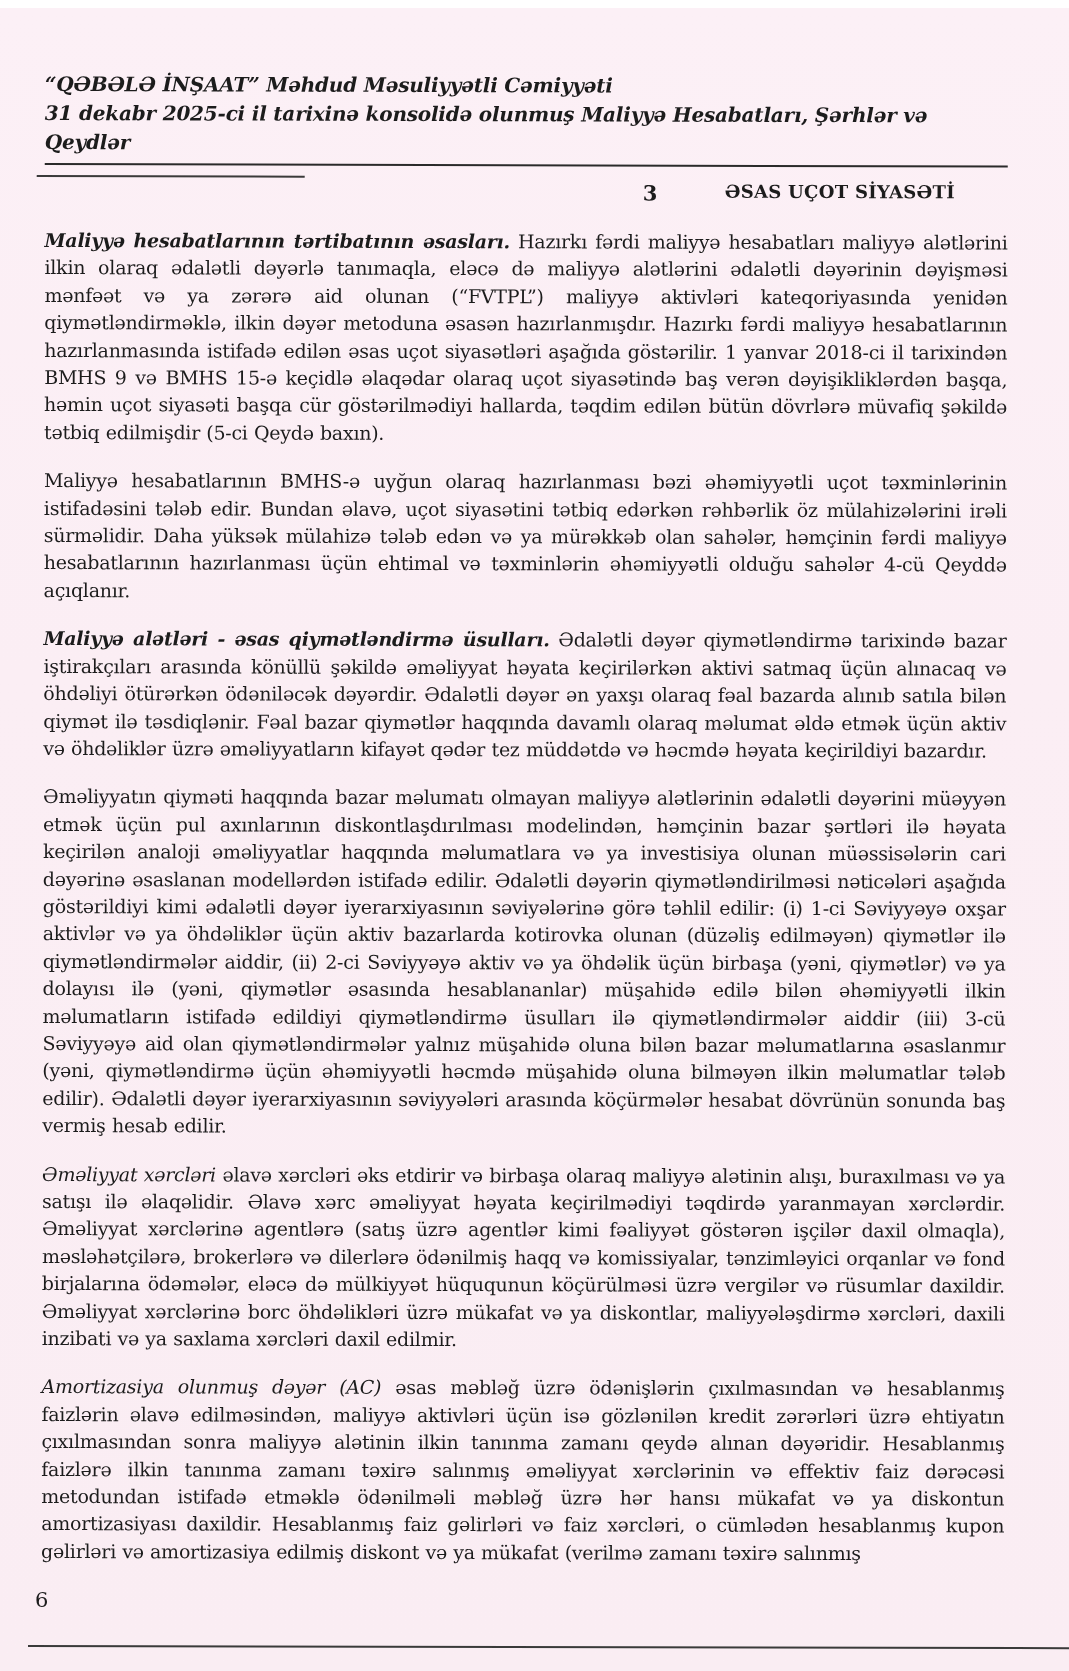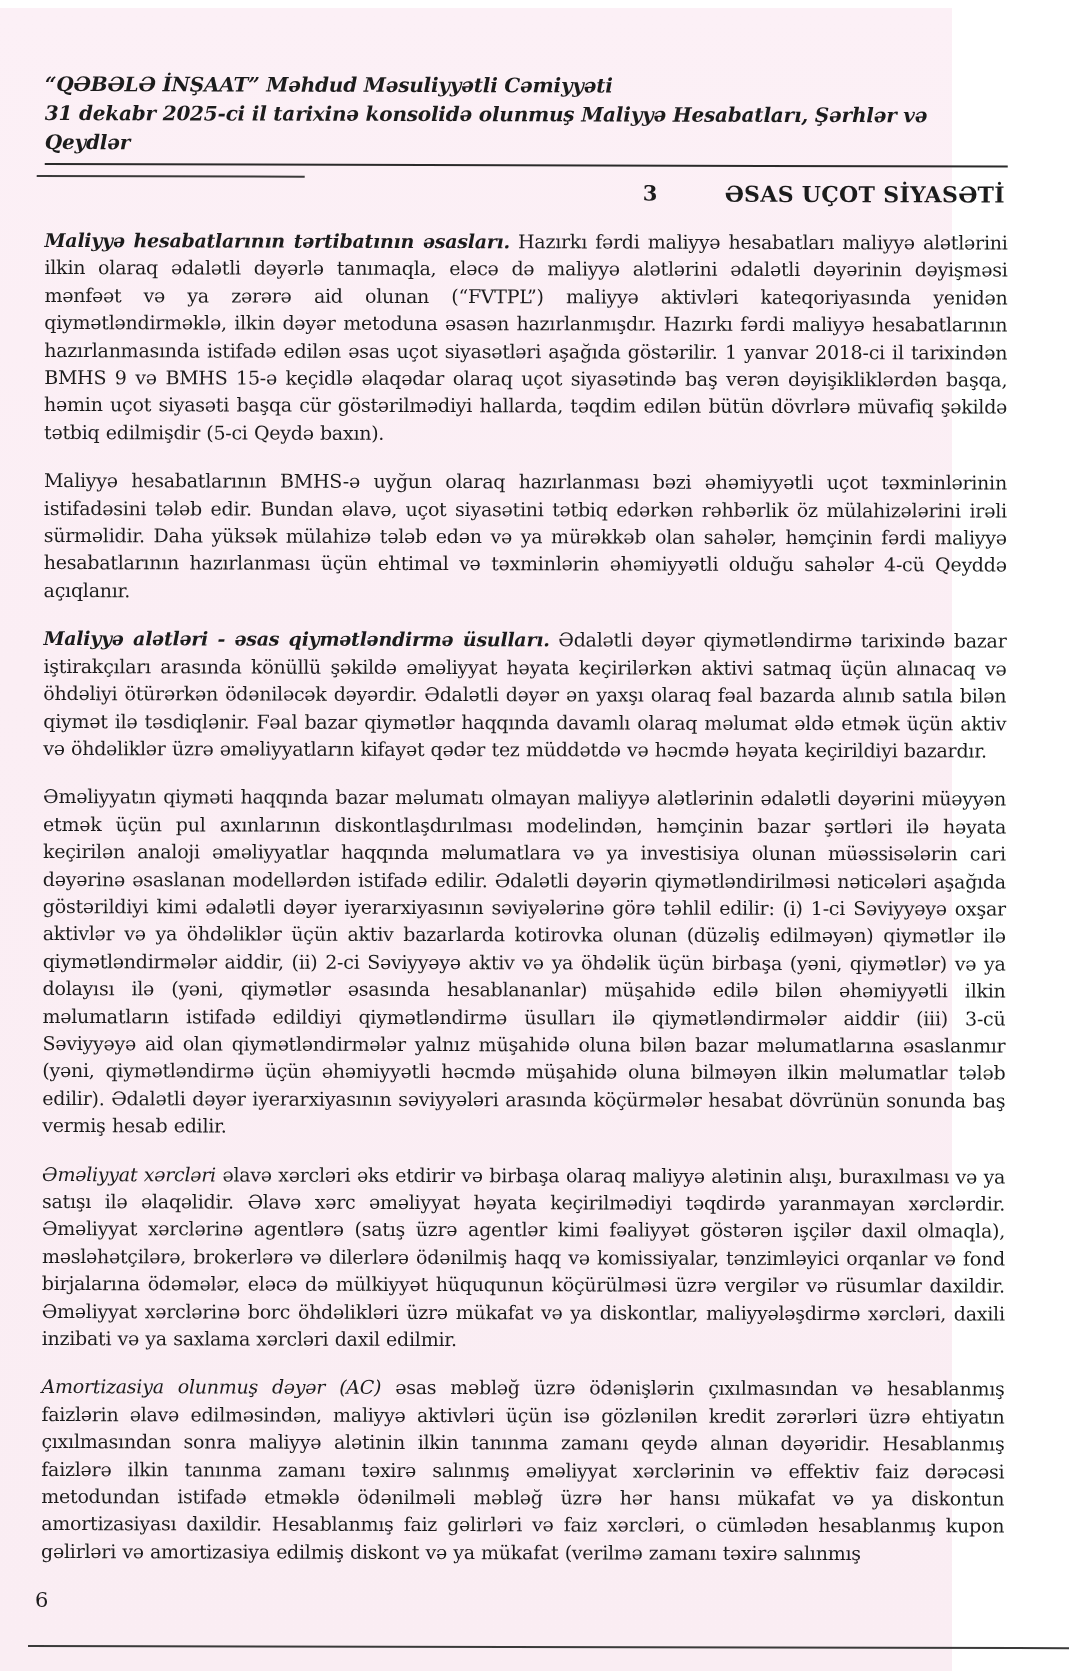--- a/index.html
+++ b/index.html
@@ -11,21 +11,21 @@
     width: 1069px;
     height: 1671px;
     position: relative;
     overflow: hidden;
     font-family: "DejaVu Serif", serif;
   }
   .paper {
     position: absolute;
     top: 8px;
     left: 0;
-    width: 952px;
+    width: 1069px;
     height: 1663px;
     background: linear-gradient(180deg, #fcf0f6 0%, #fbeef4 40%, #faedf3 100%);
     text-decoration: underline;
   }
   .content {
     position: absolute;
     left: 45px;
     top: 62px;
     width: 963px;
     color: #1c1c1c;
@@ -64,21 +64,21 @@
     left: 598px;
     top: 10px;
     font-weight: bold;
     font-size: 21px;
   }
   .section-title {
     position: absolute;
     left: 680px;
     top: 10px;
     font-weight: bold;
-    font-size: 22px;
+    font-size: 18px;
     letter-spacing: 0.3px;
     white-space: nowrap;
   }
   .body-text {
     margin-top: 16px;
     font-size: 19px;
     line-height: 27.4px;
     text-align: justify;
     letter-spacing: -0.25px;
     word-spacing: 0.5px;

